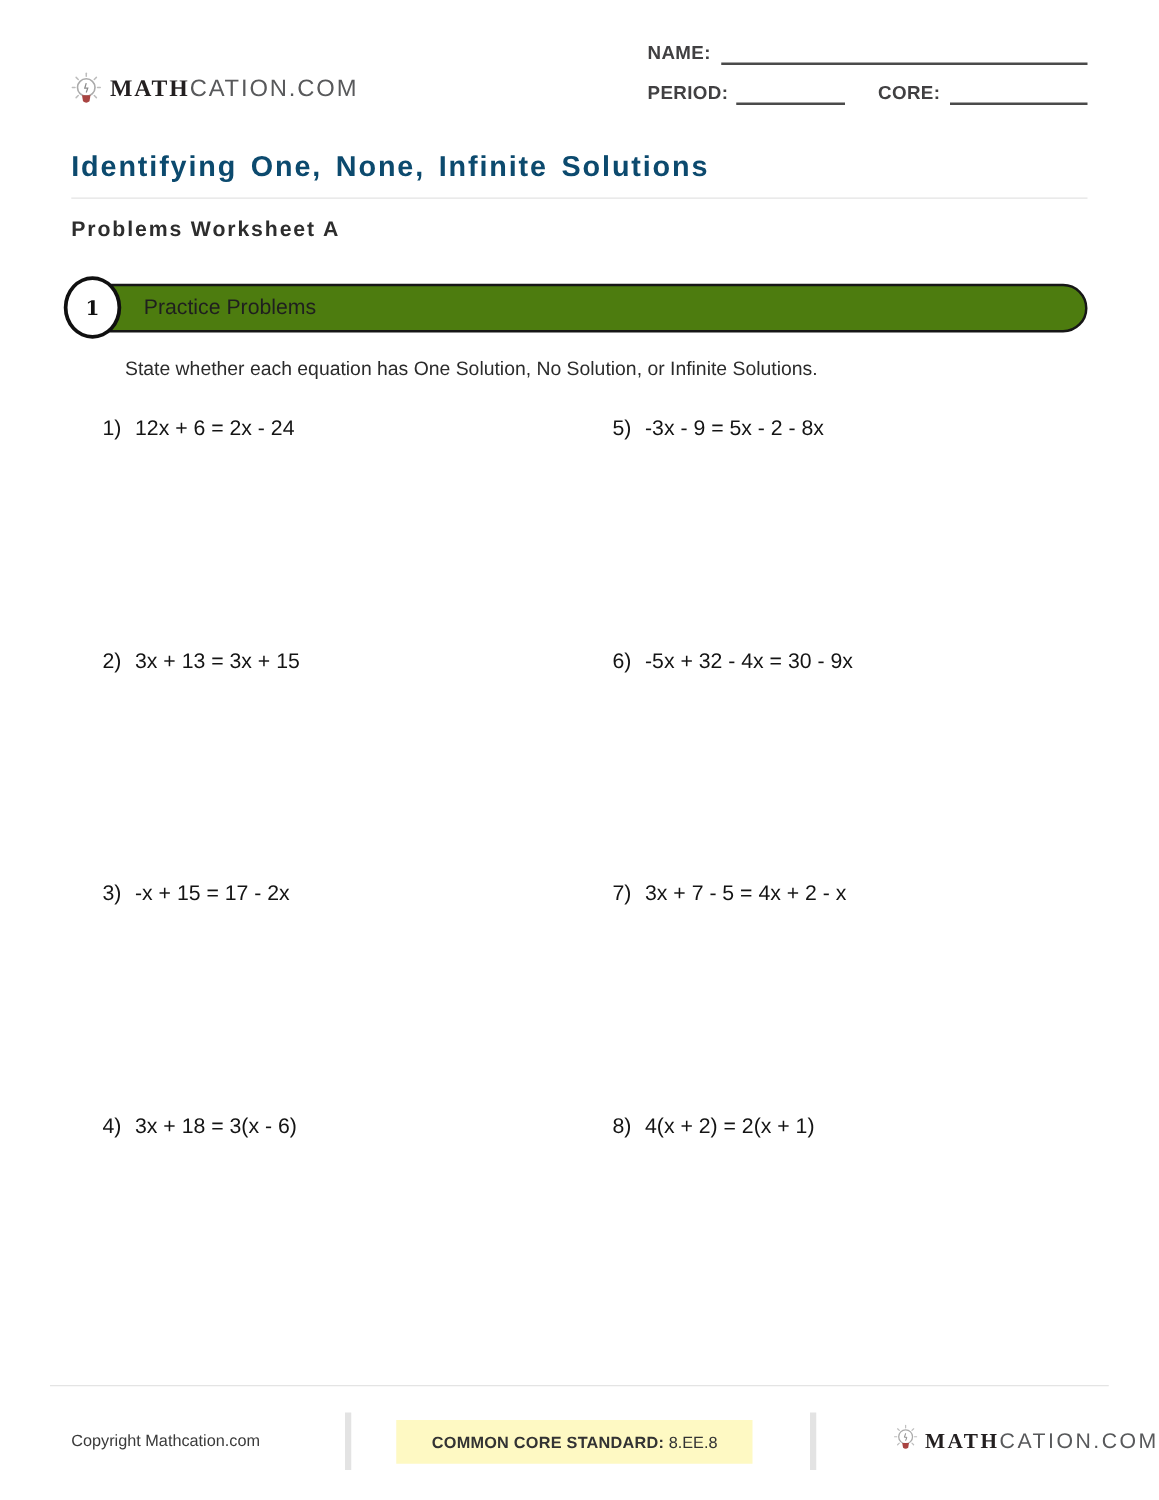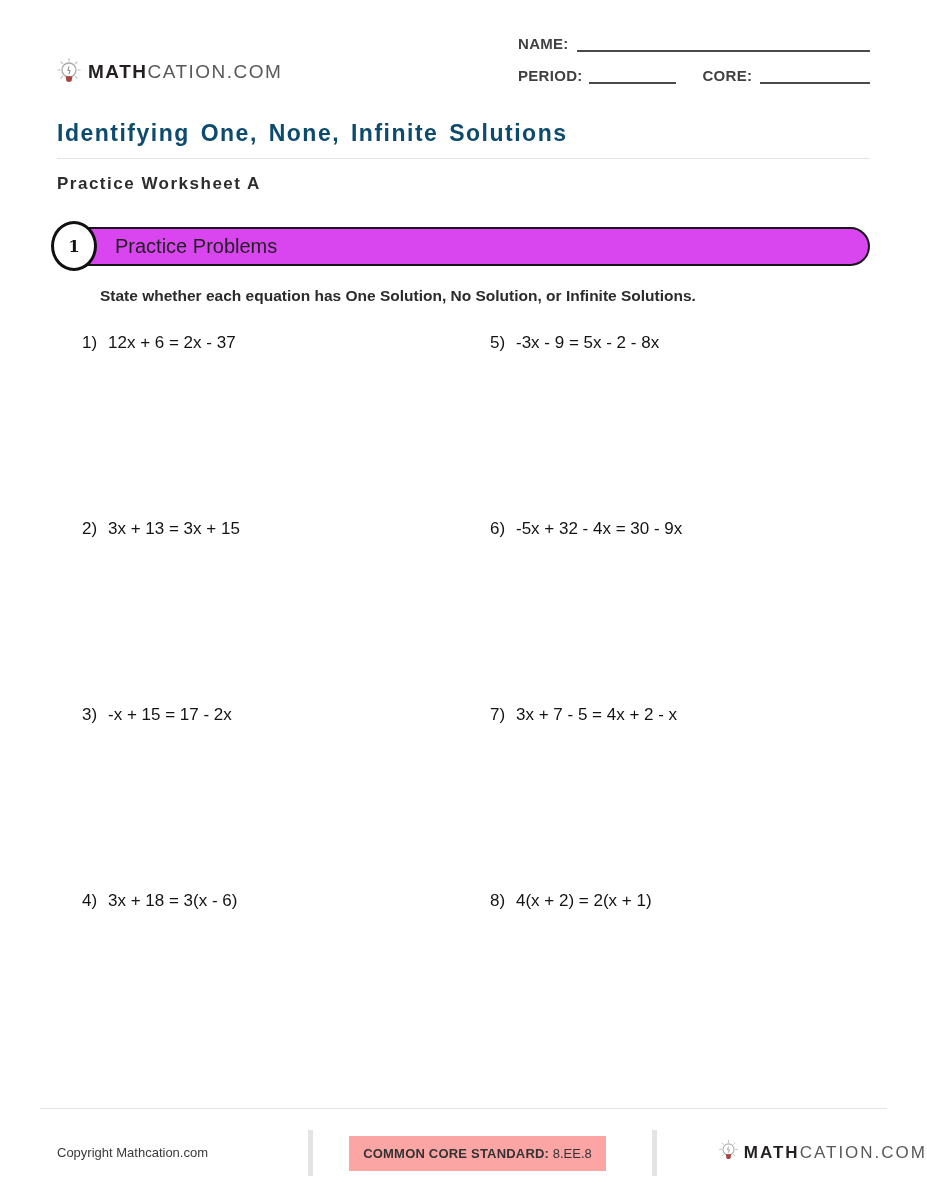--- a/index.html
+++ b/index.html
@@ -8,24 +8,24 @@
     width:927px; height:1200px; background:#fff; position:relative;
     font-family:"Liberation Sans", sans-serif; color:#222; overflow:hidden;
   }
   .inner { padding:0 57px; }
 
   
   .header { display:flex; justify-content:space-between; padding:30px 57px 0 57px; }
   .logo { display:flex; align-items:center; gap:7px; margin-top:16px; }
   .logo svg { display:block; }
   .logo-text { font-size:19px; letter-spacing:1.5px; color:#58595b; font-weight:400; white-space:nowrap; }
-  .logo-text b { color:#231f20; font-weight:700; }
+  .logo-text b { color:#231f20; font-weight:700;font-family:Liberation Serif, serif; }
 
   .fields { width:352px; margin-top:4px; font-size:15px; color:#414042; }
-  .field-row { display:flex; align-items:center; margin-bottom:14px; }
+  .field-row { display:flex; align-items:flex-start; margin-bottom:14px; }
   .field-label { font-weight:700; letter-spacing:0.3px; white-space:nowrap; }
   .blank { border-bottom:2px solid #4a4a4a; height:18px; display:inline-block; }
   .blank.name { flex:1; margin-left:8px; }
   .blank.period { width:88px; margin-left:6px; }
   .blank.date { width:110px; margin-left:8px; }
   .date-label { margin-left:26px; }
 
   
   .title-block { margin-top:22px; }
   .page-title { font-size:23px; font-weight:700; letter-spacing:1.5px; word-spacing:3px; color:#0c4a6e; }
@@ -35,39 +35,39 @@
   
   .section-head { display:flex; align-items:center; margin-top:27px; position:relative; }
   .circle-badge {
     width:46px; height:50px; border:3px solid #101010; border-radius:50%;
     background:#fff; z-index:2; flex:0 0 auto; margin-left:-6px;
     display:flex; align-items:center; justify-content:center;
     font-family:"DejaVu Serif", serif; font-weight:700; font-size:16px; color:#111;
   }
   .pill {
     flex:1; margin-left:-28px; height:39px; border:2px solid #161616; border-radius:21px;
-    background:#d946ef; display:flex; align-items:center; padding-left:44px;
-    font-size:20px; color:#1f1f1f;
+    background:#4d7c0f; display:flex; align-items:center; padding-left:44px;
+    font-size:17px; color:#1f1f1f;
   }
-  .instructions { margin:16px 0 0 43px; font-size:15.5px; font-weight:700; color:#2b2b2b; }
+  .instructions { margin:16px 0 0 43px; font-size:15.5px; font-weight:400; color:#2b2b2b; }
 
   
   .problems { margin-top:28px; }
   .prob-row { display:grid; grid-template-columns:433px 1fr; height:186px; align-items:start; }
   .prob { font-size:17px; color:#141414; display:flex; }
   .prob.left { padding-left:25px; }
   .prob .num { display:inline-block; min-width:26px; }
 
   
   .footer { position:absolute; left:0; right:0; bottom:0; height:92px; }
   .footer-rule { position:absolute; top:0; left:40px; right:40px; border-top:1px solid #e4e4e4; }
   .footer-inner { display:flex; align-items:center; padding:22px 0 0 57px;gap:16px; }
   .copyright { width:268px; font-size:13px; color:#3a3a3a; line-height:1.35; }
   .vbar { width:5px; height:46px; background:#e3e3e3; flex:0 0 auto; }
-  .cc-box { margin-left:20px; background:#fca5a5; padding:10px 14px; font-size:13px; color:#333; white-space:nowrap; }
+  .cc-box { margin-left:20px; background:#fef9c3; padding:10px 28px; font-size:13px; color:#333; white-space:nowrap; }
   .cc-box b { letter-spacing:0.2px; }
   .vbar.second { margin-left:30px; }
   .footer-logo { margin-left:46px; display:flex; align-items:center; gap:6px; }
   .footer-logo .logo-text { font-size:17px; letter-spacing:2px; }
 </style>
 </head>
 <body>
 
 <div class="page">
 
@@ -102,36 +102,36 @@
         <span class="blank period"></span>
         <span class="field-label date-label">CORE:</span>
         <span class="blank date"></span>
       </div>
     </div>
   </div>
 
   <div class="inner title-block">
     <div class="page-title">Identifying One, None, Infinite Solutions</div>
     <hr class="rule">
-    <div class="subtitle">Practice Worksheet A</div>
+    <div class="subtitle">Problems Worksheet A</div>
   </div>
 
   <div class="inner">
     <div class="section-head">
       <div class="circle-badge">1</div>
       <div class="pill">Practice Problems</div>
     </div>
     <div class="instructions">State whether each equation has One Solution, No Solution, or Infinite Solutions.</div>
   </div>
 
   <div class="inner problems">
     <div class="prob-row">
       <div class="prob left">
         <span class="num">1)</span>
-        <span>12x + 6 = 2x - 37</span>
+        <span>12x + 6 = 2x - 24</span>
       </div>
       <div class="prob">
         <span class="num">5)</span>
         <span>-3x - 9 = 5x - 2 - 8x</span>
       </div>
     </div>
     <div class="prob-row">
       <div class="prob left">
         <span class="num">2)</span>
         <span>3x + 13 = 3x + 15</span>

